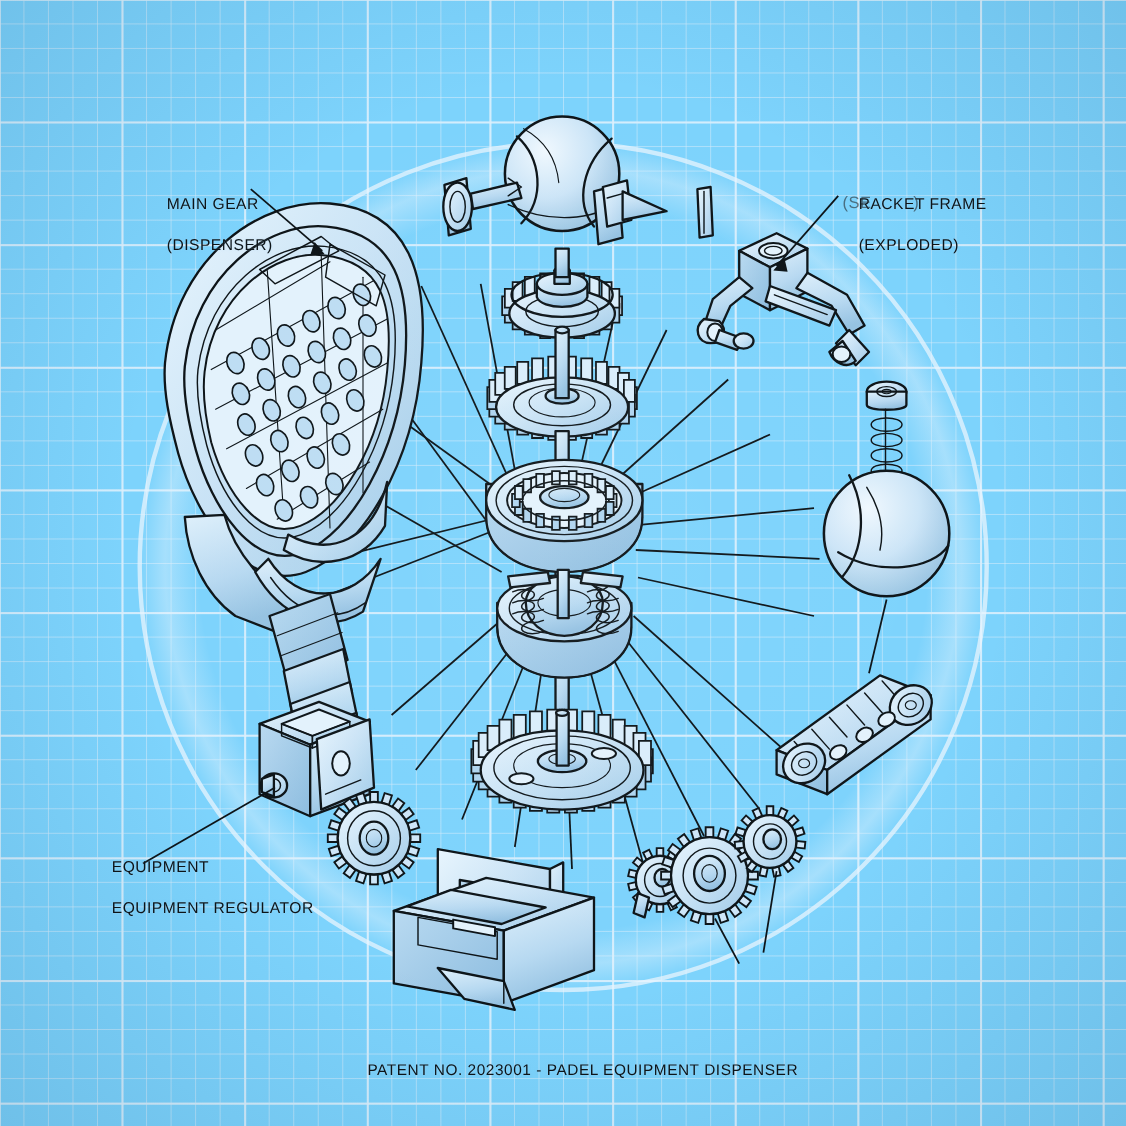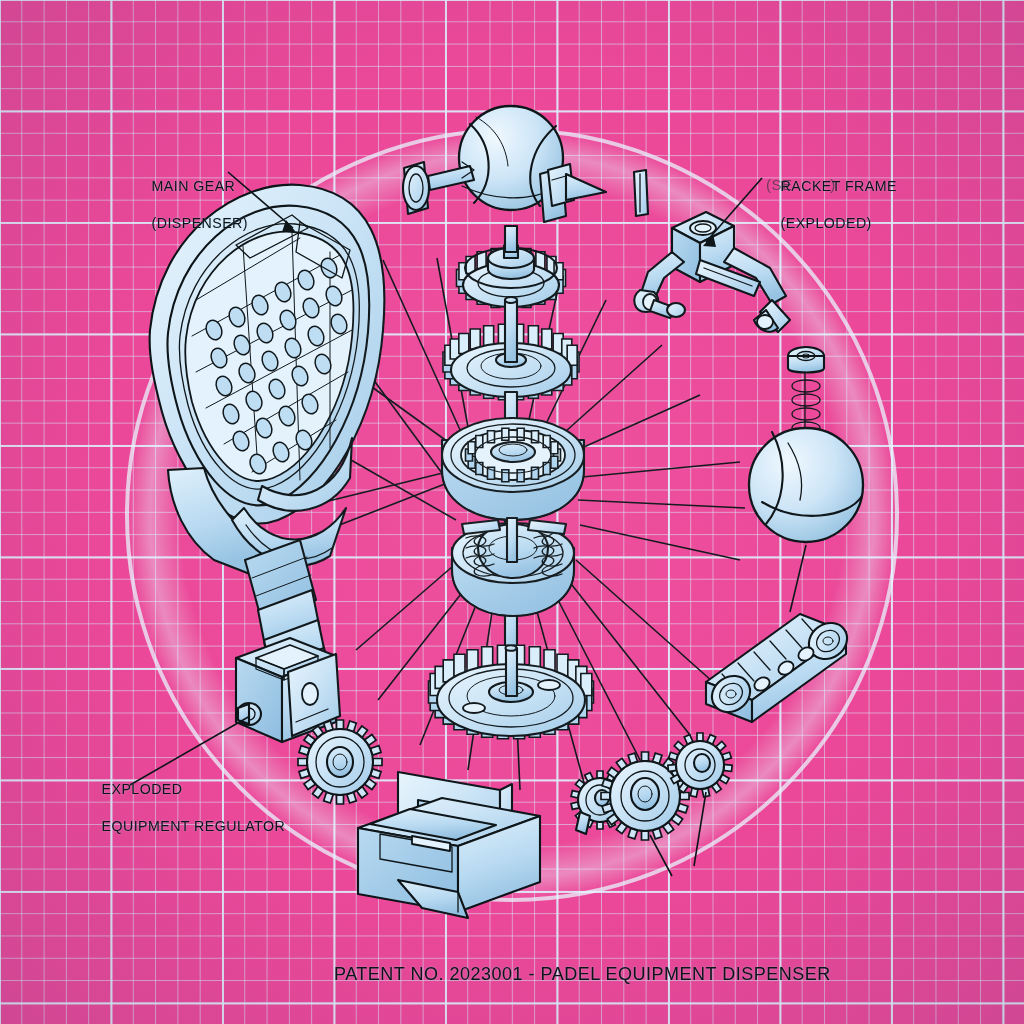--- a/index.html
+++ b/index.html
@@ -1,38 +1,38 @@
 <!DOCTYPE html>
 <html><head>
 <meta charset="utf-8">
 <title>Patent Blueprint</title>
 <style>
   html,body{margin:0;padding:0;background:#6BAEDC;}
   body{width:1024px;height:1024px;overflow:hidden;
        font-family:"Liberation Sans","DejaVu Sans",sans-serif;}
-  #sheet{position:relative;width:1024px;height:1024px;background:#ec4899;}
+  #sheet{position:relative;width:1024px;height:1024px;background:#7dd3fc;}
 
   
   #grid{position:absolute;inset:0;
         background-image:
           linear-gradient(to right, rgba(215,236,250,.55) 1.2px, transparent 1.2px),
           linear-gradient(to bottom, rgba(215,236,250,.55) 1.2px, transparent 1.2px),
           linear-gradient(to right, rgba(225,242,253,.85) 2px, transparent 2px),
           linear-gradient(to bottom, rgba(225,242,253,.85) 2px, transparent 2px);
         background-size:22.3px 22.3px,22.3px 22.3px,111.5px 111.5px,111.5px 111.5px;
         background-position:-1px -1px,-1px -1px,-1px -1px,-1px -1px;}
   #vignette{position:absolute;inset:0;pointer-events:none;
         background:radial-gradient(ellipse at 50% 48%, rgba(255,255,255,.05) 0%, rgba(20,70,110,.00) 55%, rgba(18,64,104,.13) 100%);}
 
   svg.layer{position:absolute;left:0;top:0;width:1024px;height:1024px;overflow:visible;}
 
   .lbl{position:absolute;color:#0d1418;font-size:14.2px;letter-spacing:.45px;
        line-height:18.5px;white-space:pre;font-weight:400;
        text-shadow:0 0 2px rgba(170,212,240,.55);}
-  .cap{position:absolute;color:#0d1418;font-size:18px;letter-spacing:.5px;
+  .cap{position:absolute;color:#0d1418;font-size:14px;letter-spacing:.5px;
        text-shadow:0 0 2px rgba(170,212,240,.5);}
   .ghost{position:absolute;color:#2a3238;opacity:.62;font-size:15px;
          letter-spacing:.45px;white-space:pre;}
 </style>
 </head>
 <body>
 
 <div id="sheet">
 
   <div id="grid"></div>
@@ -769,20 +769,20 @@
     <span>(DISPENSER)</span>
   </div>
 
   <div class="lbl" style="left:763px;top:158px;">
     <span>RACKET FRAME</span><br>
     <span>(EXPLODED)</span>
   </div>
   <div class="ghost" style="left:766px;top:176px;">(SE           )</div>
 
   <div class="lbl" style="left:84px;top:761px;">
-    <span>EXPLODED</span><br>
+    <span>EQUIPMENT</span><br>
     <span>EQUIPMENT REGULATOR</span>
   </div>
 
 
   <div class="cap" style="left:334px;top:964px;">PATENT NO. 2023001 - PADEL EQUIPMENT DISPENSER</div>
 
 </div>
 
 </body></html>

